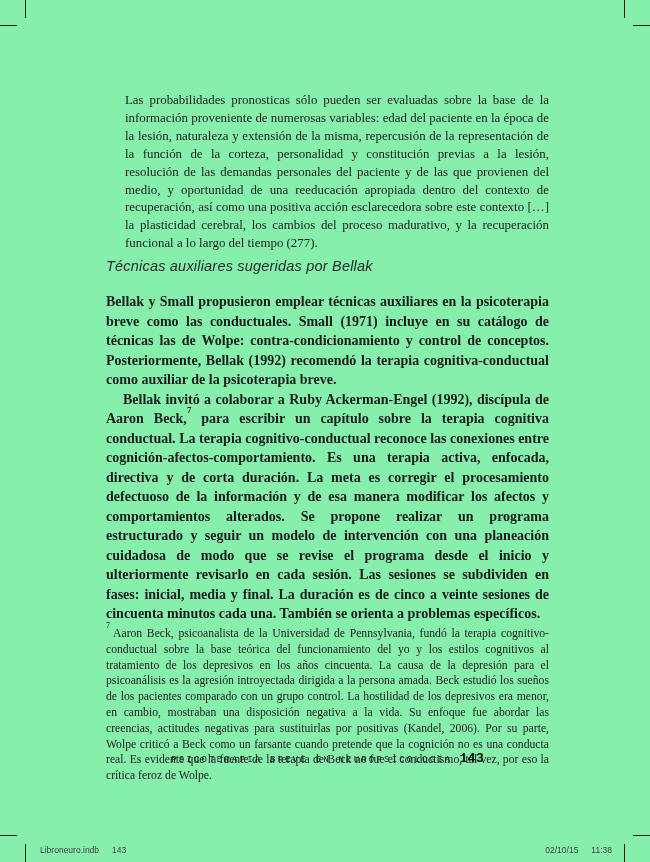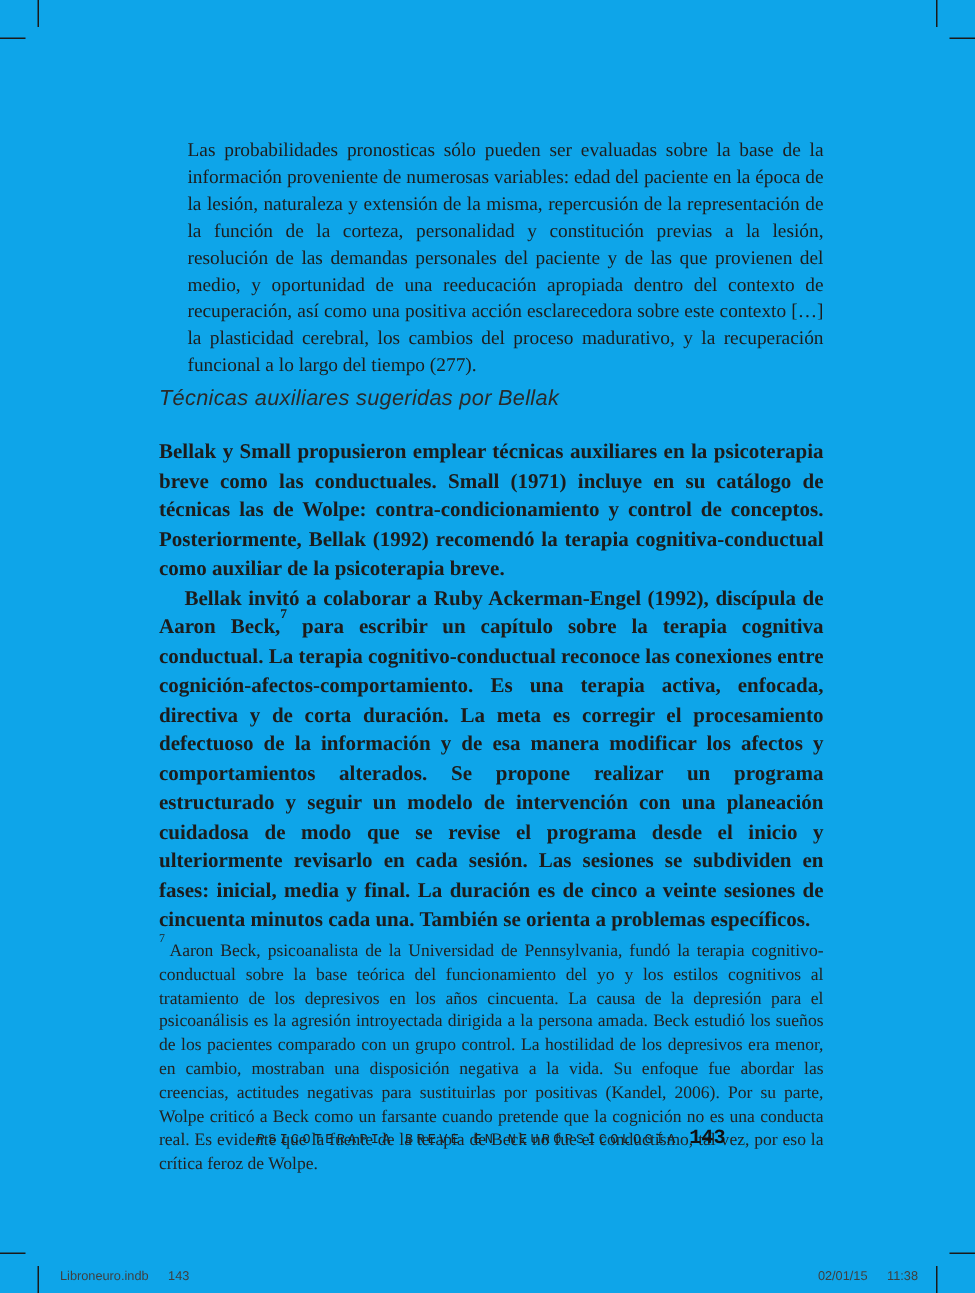--- a/index.html
+++ b/index.html
@@ -4,21 +4,21 @@
 <style>
   html, body { margin: 0; padding: 0; }
   body {
     width: 650px; height: 862px;
     background: #ffffff;
     font-family: "Liberation Serif", serif;
     color: #1e1e1e;
     position: relative;
     overflow: hidden;
   }
-  .sheet { position: absolute; inset: 0; background: #0ea5e9; }
+  .sheet { position: absolute; inset: 0; background: #86efac; }
 
   
   .crop { position: absolute; background: #1a1a1a; }
   .crop.v { width: 1px; height: 18px; }
   .crop.h { width: 17px; height: 1px; }
 
   
   .quote {
     position: absolute;
     left: 125px; top: 92px; width: 424px;
@@ -133,16 +133,16 @@
   </div>
 
   <div class="footnote"><sup class="fnmark">7</sup><span>Aaron Beck, psicoanalista de la Universidad de Pennsylvania, fundó la terapia cognitivo-conductual sobre la base teórica del funcionamiento del yo y los estilos cognitivos al tratamiento de los depresivos en los años cincuenta. La causa de la depresión para el psicoanálisis es la agresión introyectada dirigida a la persona amada. Beck estudió los sueños de los pacientes comparado con un grupo control. La hostilidad de los depresivos era menor, en cambio, mostraban una disposición negativa a la vida. Su enfoque fue abordar las creencias, actitudes negativas para sustituirlas por positivas (Kandel, 2006). Por su parte, Wolpe criticó a Beck como un farsante cuando pretende que la cognición no es una conducta real. Es evidente que la fuente de la terapia de Beck no fue el conductismo, tal vez, por eso la crítica feroz de Wolpe.</span></div>
 
   <div class="running-footer">
     <span class="rf-title">psicoterapia breve en neuropsicología</span><span class="rf-page">143</span>
   </div>
 
   <div class="print-bar">
     <span class="pb-left"><span>Libroneuro.indb</span><span class="pb-gap"></span><span>143</span></span>
-    <span class="pb-right"><span>02/01/15</span><span class="pb-gap"></span><span>11:38</span></span>
+    <span class="pb-right"><span>02/10/15</span><span class="pb-gap"></span><span>11:38</span></span>
   </div>
 
 </div>
 
 </body></html>

